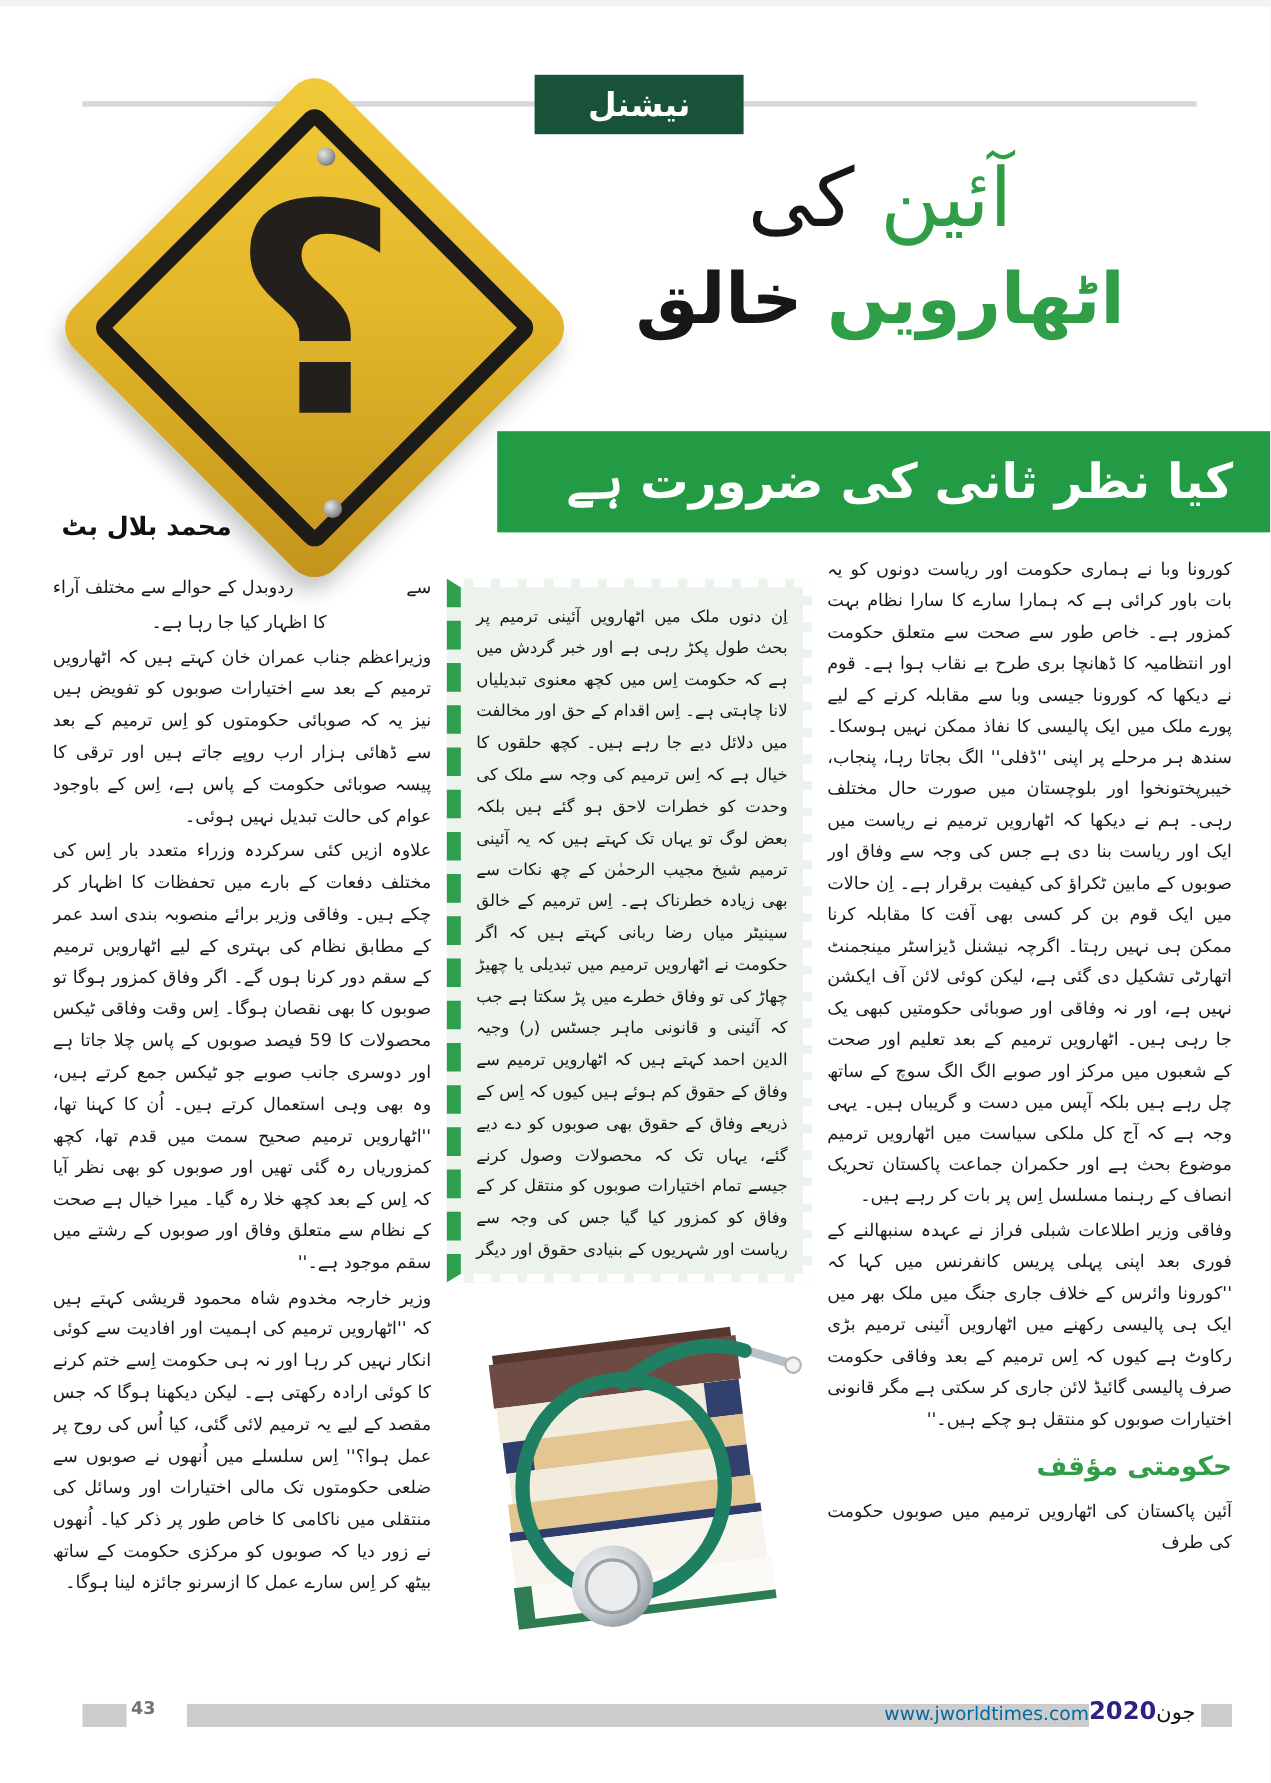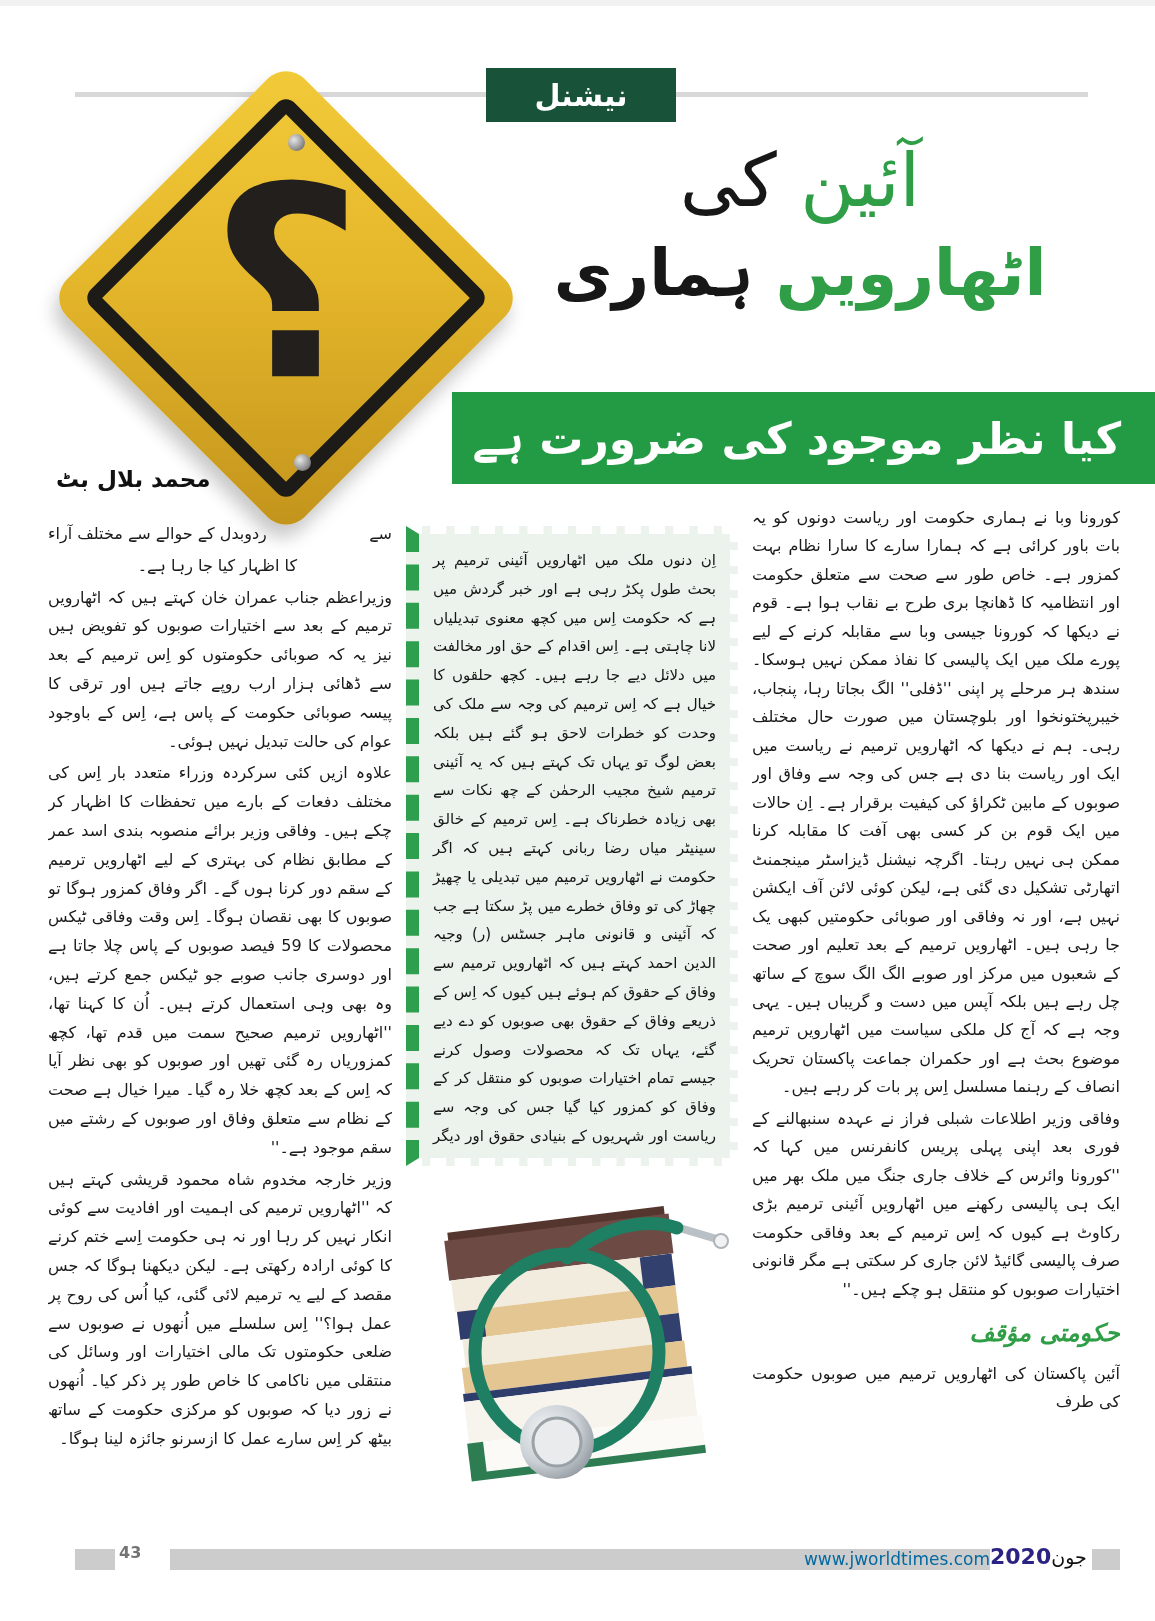--- a/index.html
+++ b/index.html
@@ -40,21 +40,21 @@
   .banner span{color:#fff;font-size:44px;font-weight:bold;}
 
   .author{position:absolute;left:56px;top:460px;font-size:23px;font-weight:bold;
           direction:rtl;color:#111;text-align:center;}
 
   
   .col{position:absolute;direction:rtl;text-align:justify;color:#1a1a1a;overflow:hidden;}
   .col p{margin:0 0 3px 0;}
   .col-right{left:752px;top:498px;width:368px;height:975px;font-size:16px;line-height:1.78;}
   .col-left{left:48px;top:514px;width:344px;height:985px;font-size:16px;line-height:1.8;}
-  .subhead{color:#2f9e47;font-size:24px;font-weight:bold;margin:8px 0 5px 0;text-align:right;font-style:italic;}
+  .subhead{color:#2f9e47;font-size:24px;font-weight:bold;margin:8px 0 5px 0;text-align:right;}
   .frag-line{display:flex;justify-content:space-between;margin-bottom:3px;}
   .indent-line{padding-right:95px;margin-bottom:6px;}
 
   .highlight-box{position:absolute;left:406px;top:520px;width:332px;height:640px;
           box-sizing:border-box;background:#ecf2ec;
           border-top:8px dashed #ffffff;border-bottom:8px dashed #ffffff;
           border-right:8px dashed #ffffff;border-left:13px dashed #2e9e4f;
           padding:12px 14px;direction:rtl;text-align:justify;
           font-size:15px;line-height:1.92;color:#161616;overflow:hidden;z-index:2;}
 
@@ -92,26 +92,26 @@
     <span class="screw screw-bottom"></span>
   </div>
 
   <div class="title">
     <div class="t1">
       <span class="g">آئین</span>
       <span class="k">کی</span>
     </div>
     <div class="t2">
       <span class="g">اٹھارویں</span>
-      <span class="k">ہماری</span>
+      <span class="k">خالق</span>
     </div>
   </div>
 
   <div class="banner">
-    <span>کیا نظر موجود کی ضرورت ہے</span>
+    <span>کیا نظر ثانی کی ضرورت ہے</span>
   </div>
 
   <div class="author">محمد بلال بٹ</div>
 
   <div class="col col-right">
     <p>کورونا وبا نے ہماری حکومت اور ریاست دونوں کو یہ بات باور کرائی ہے کہ ہمارا سارے کا سارا نظام بہت کمزور ہے۔ خاص طور سے صحت سے متعلق حکومت اور انتظامیہ کا ڈھانچا بری طرح بے نقاب ہوا ہے۔ قوم نے دیکھا کہ کورونا جیسی وبا سے مقابلہ کرنے کے لیے پورے ملک میں ایک پالیسی کا نفاذ ممکن نہیں ہوسکا۔ سندھ ہر مرحلے پر اپنی ''ڈفلی'' الگ بجاتا رہا، پنجاب، خیبرپختونخوا اور بلوچستان میں صورت حال مختلف رہی۔ ہم نے دیکھا کہ اٹھارویں ترمیم نے ریاست میں ایک اور ریاست بنا دی ہے جس کی وجہ سے وفاق اور صوبوں کے مابین ٹکراؤ کی کیفیت برقرار ہے۔ اِن حالات میں ایک قوم بن کر کسی بھی آفت کا مقابلہ کرنا ممکن ہی نہیں رہتا۔ اگرچہ نیشنل ڈیزاسٹر مینجمنٹ اتھارٹی تشکیل دی گئی ہے، لیکن کوئی لائن آف ایکشن نہیں ہے، اور نہ وفاقی اور صوبائی حکومتیں کبھی یک جا رہی ہیں۔ اٹھارویں ترمیم کے بعد تعلیم اور صحت کے شعبوں میں مرکز اور صوبے الگ الگ سوچ کے ساتھ چل رہے ہیں بلکہ آپس میں دست و گریباں ہیں۔ یہی وجہ ہے کہ آج کل ملکی سیاست میں اٹھارویں ترمیم موضوع بحث ہے اور حکمران جماعت پاکستان تحریک انصاف کے رہنما مسلسل اِس پر بات کر رہے ہیں۔</p>
     <p>وفاقی وزیر اطلاعات شبلی فراز نے عہدہ سنبھالنے کے فوری بعد اپنی پہلی پریس کانفرنس میں کہا کہ ''کورونا وائرس کے خلاف جاری جنگ میں ملک بھر میں ایک ہی پالیسی رکھنے میں اٹھارویں آئینی ترمیم بڑی رکاوٹ ہے کیوں کہ اِس ترمیم کے بعد وفاقی حکومت صرف پالیسی گائیڈ لائن جاری کر سکتی ہے مگر قانونی اختیارات صوبوں کو منتقل ہو چکے ہیں۔''</p>
     <h3 class="subhead">حکومتی مؤقف</h3>
     <p>آئین پاکستان کی اٹھارویں ترمیم میں صوبوں حکومت کی طرف</p>
   </div>

